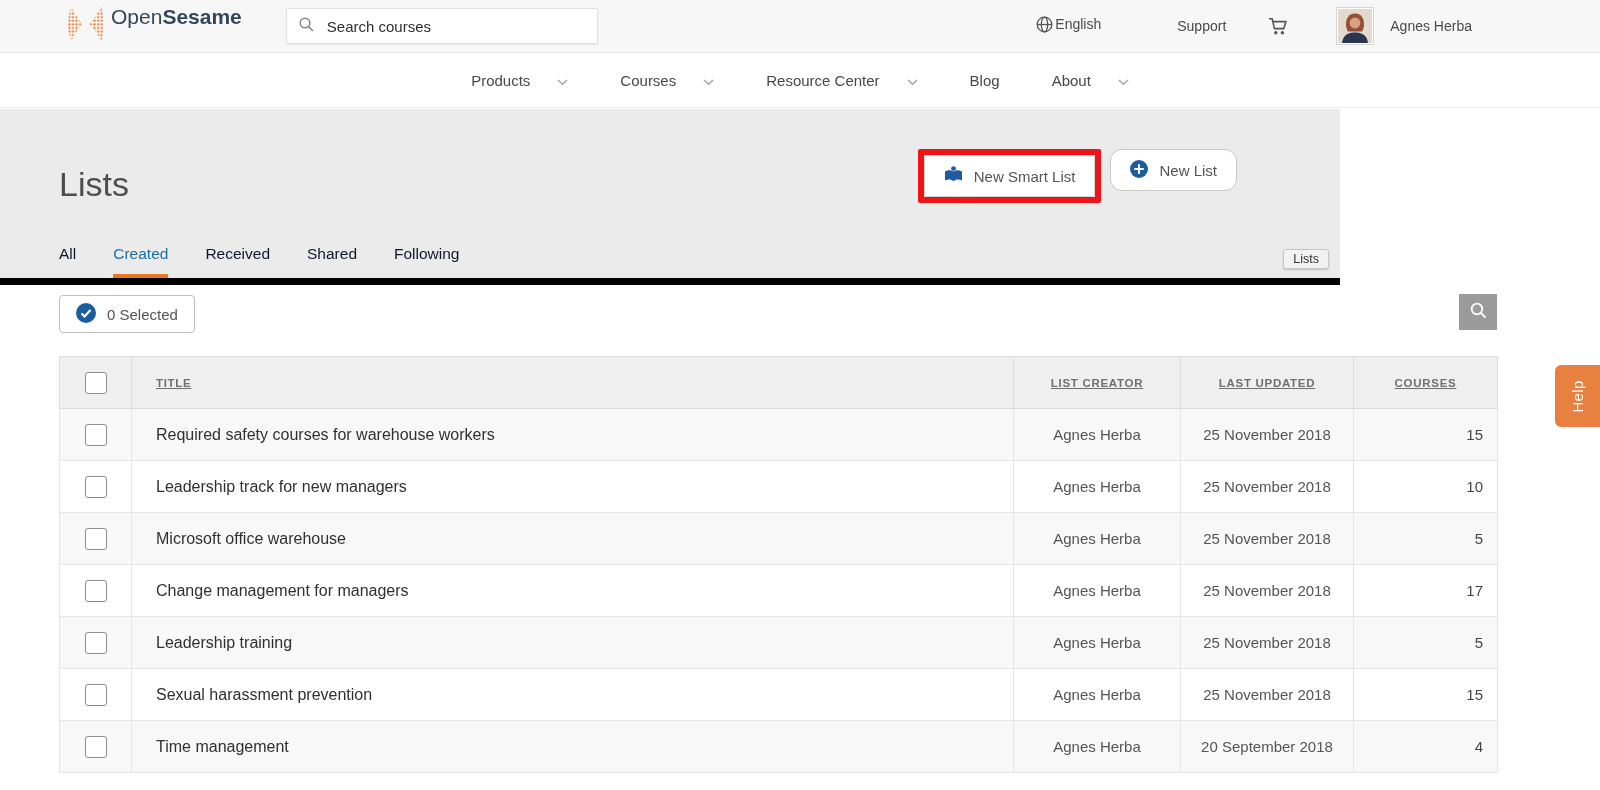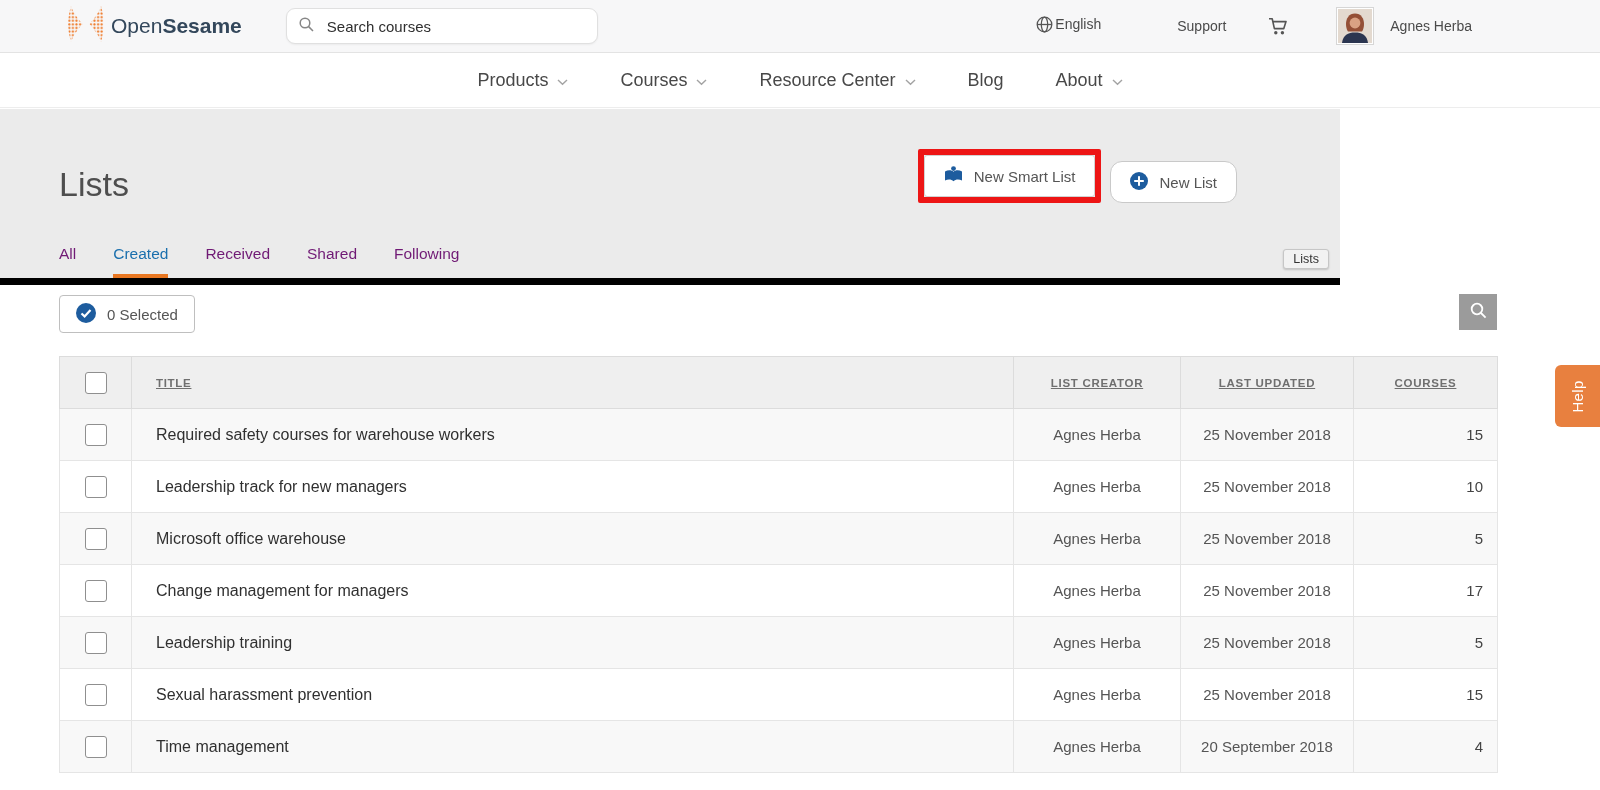--- a/index.html
+++ b/index.html
@@ -8,26 +8,26 @@
     width:1600px; height:790px; position:relative; overflow:hidden;
     background:#ffffff; font-family:"Liberation Sans", sans-serif;
   }
 
   
   .topbar {
     position:absolute; top:0; left:0; width:1600px; height:53px;
     background:#f7f7f8; border-bottom:1px solid #e3e3e3;
     display:flex; align-items:center;
   }
-  .logo { display:flex; align-items:center; gap:7px; margin-left:68px; cursor:pointer; }
+  .logo { display:flex; gap:7px; margin-left:68px; cursor:pointer; }
   .logo-text { font-size:21px; color:#33475b; white-space:nowrap; }
   .logo-text .bold { font-weight:700; }
   .search-box {
     margin-left:44px; width:312px; height:36px; background:#fff;
-    border:1px solid #e0e0e0; border-radius:9px; display:flex; align-items:center;
+    border:1px solid #e0e0e0; border-radius:1px; display:flex; align-items:center;
     padding:0 12px; box-shadow:0 1px 2px rgba(0,0,0,0.05);
   }
   .search-box input {
     border:none; outline:none; flex:1; margin-left:11px; font-size:15px;
     color:#2f2f2f; background:transparent; font-family:"Liberation Sans", sans-serif;
   }
   .search-box input::placeholder { color:#2f2f2f; opacity:1; }
   .topbar-right { margin-left:auto; margin-right:128px; display:flex; align-items:center; font-size:14px; color:#4a4a4a; }
   .lang { display:flex; align-items:flex-start; gap:2px; cursor:pointer; }
   .support { margin-left:76px; cursor:pointer; }
@@ -35,38 +35,38 @@
   .avatar { margin-left:46px; width:38px; height:38px; border:1px solid #d6d6d6; background:#fff; padding:1px; cursor:pointer; }
   .avatar svg { display:block; }
   .user-name { margin-left:16px; cursor:pointer; }
 
   
   .navbar {
     position:absolute; top:54px; left:0; width:1600px; height:54px;
     background:#fff; border-bottom:1px solid #ededed;
     display:flex; align-items:center; justify-content:center; gap:52px;
   }
-  .nav-item { display:flex; align-items:center; gap:9px; font-size:18px; color:#484848; cursor:pointer; }
+  .nav-item { display:flex; align-items:center; gap:27px; font-size:15px; color:#484848; cursor:pointer; }
 
   
   .band {
     position:absolute; top:109px; left:0; width:1340px; height:176px;
     background:#ebebeb; border-bottom:7px solid #000000;
   }
   .page-title { position:absolute; left:59px; top:56px; margin:0; font-size:34px; font-weight:400; color:#4e4e4e; }
-  .actions { position:absolute; right:103px; top:40px; display:flex; align-items:flex-end; gap:9px; }
+  .actions { position:absolute; right:103px; top:40px; display:flex; align-items:flex-start; gap:9px; }
   .annotation-box { border:6px solid #ed1515; border-radius:2px; }
   .btn {
     height:42px; background:#fff; border:1px solid #c9c9c9; border-radius:12px;
     display:flex; align-items:center; gap:11px; padding:0 19px;
     font-size:15px; color:#555; cursor:pointer; white-space:nowrap;
   }
   .annotation-box .btn { border-radius:3px; border-color:#d2d2d2; }
   .tabs { position:absolute; left:59px; bottom:0; display:flex; gap:37px; }
-  .tab { font-size:15.5px; color:#701a75; padding-bottom:11px; border-bottom:4px solid transparent; cursor:pointer; }
+  .tab { font-size:15.5px; color:#0f172a; padding-bottom:11px; border-bottom:4px solid transparent; cursor:pointer; }
   .tab.active { color:#1a6fad; border-bottom-color:#e87722; }
   .lists-tag {
     position:absolute; right:11px; top:140px; background:#f2f2f2;
     border:1px solid #c6c6c6; border-radius:3px; padding:2px 9px;
     font-size:12.5px; color:#333; box-shadow:0 1px 2px rgba(0,0,0,0.18);
   }
 
   
   .selected-btn {
     position:absolute; left:59px; top:295px; height:38px; background:#fff;

